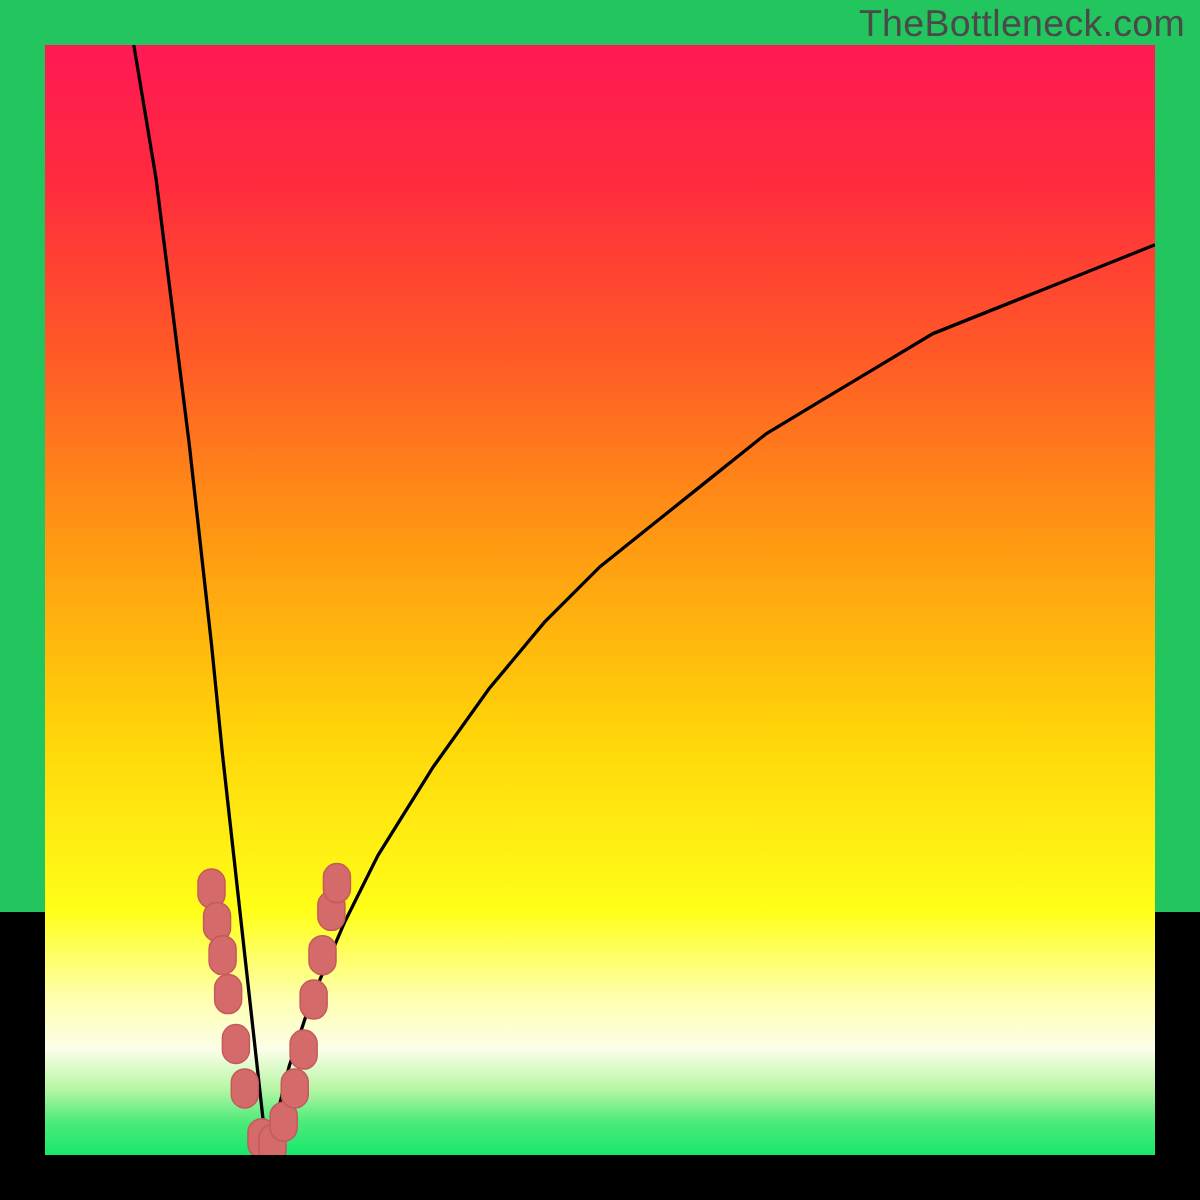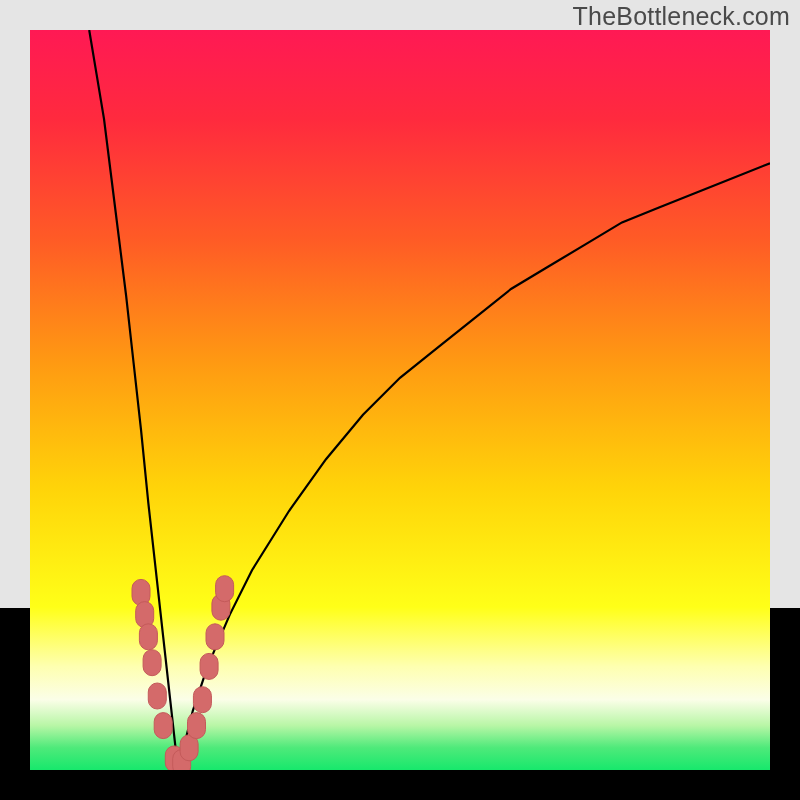--- a/index.html
+++ b/index.html
@@ -8,21 +8,21 @@
     width: 800px;
     height: 800px;
     overflow: hidden;
     background: #000;
     font-family: Arial, Helvetica, sans-serif;
   }
   .frame {
     position: relative;
     width: 800px;
     height: 608px;
-    background: #e5e5e5;
+    background: #22c55e;
   }
   .plot-area {
     position: absolute;
     left: 30px;
     top: 30px;
     width: 740px;
     height: 740px;
     overflow: hidden;
   }
   .gradient-bg {

